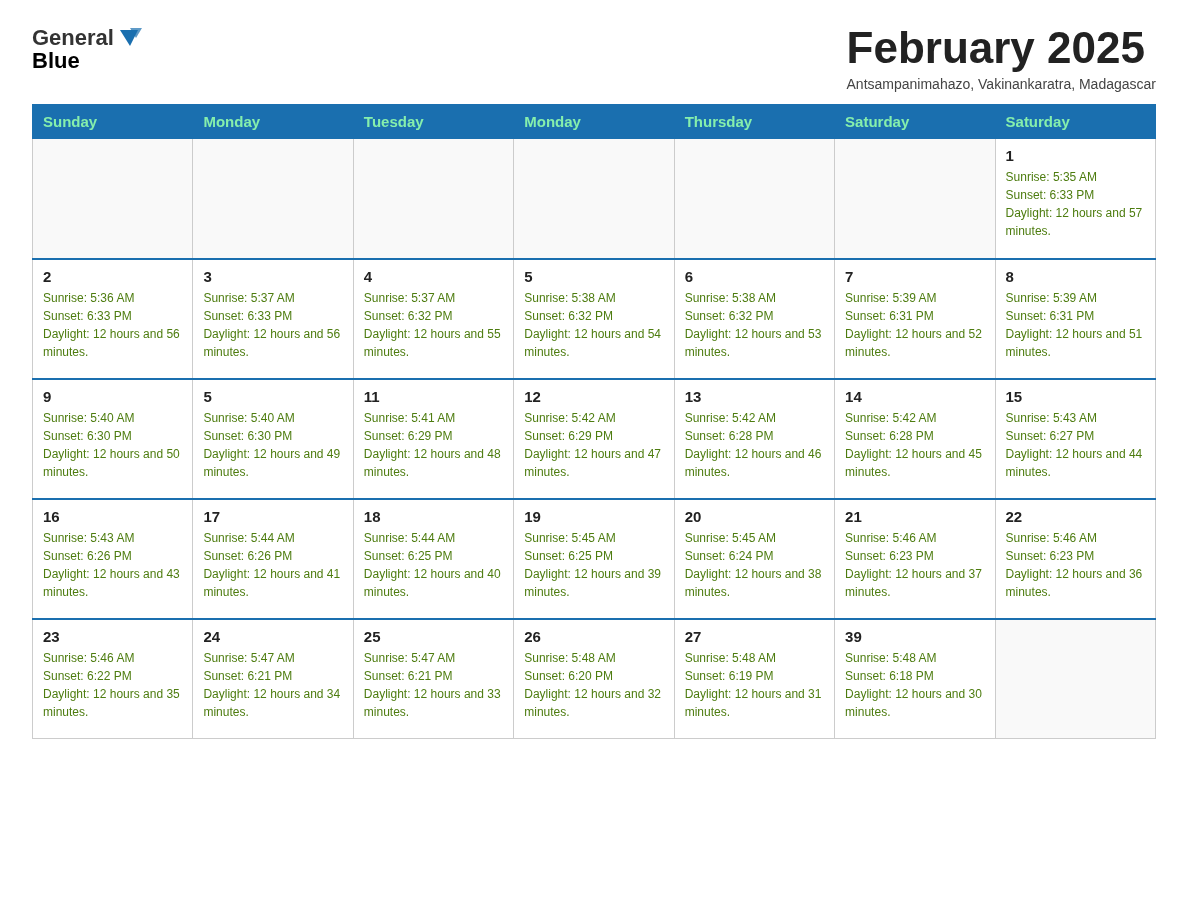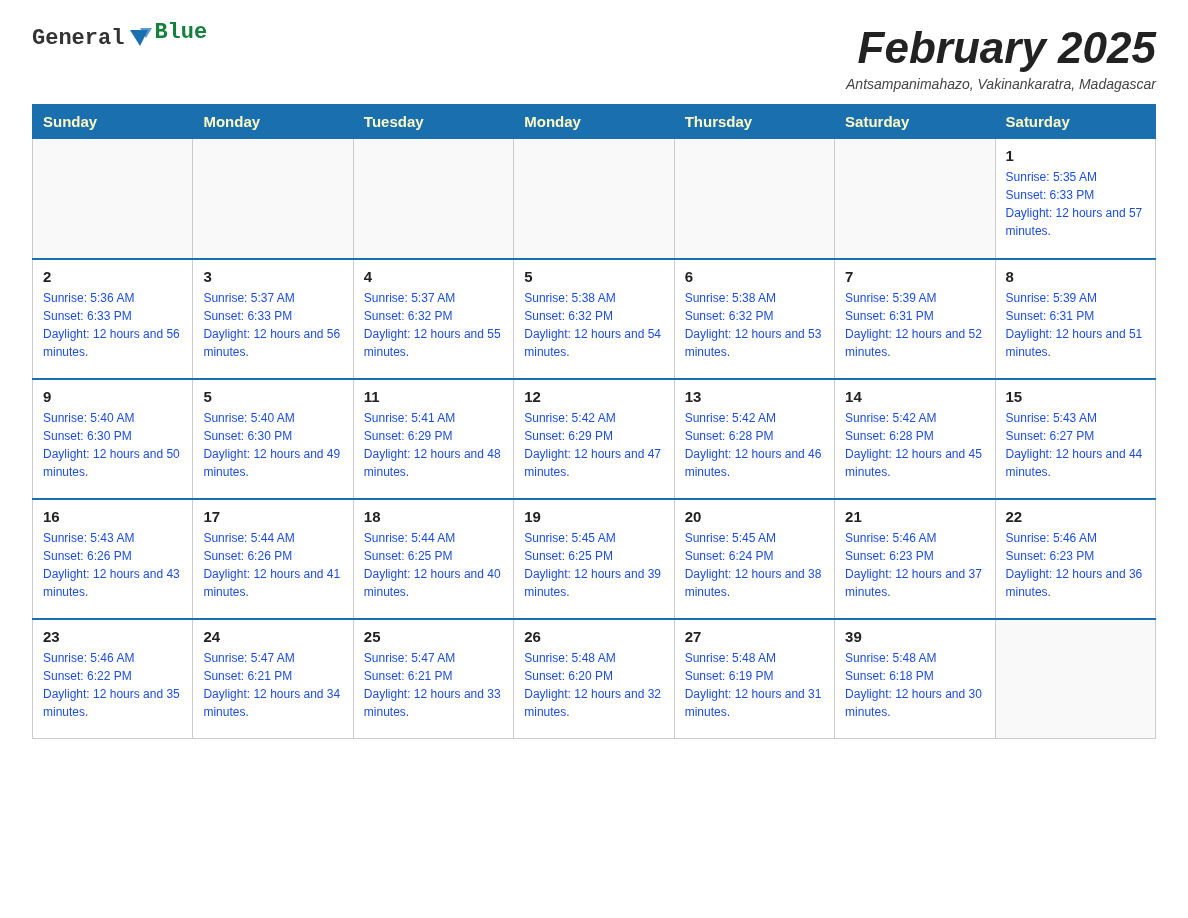--- a/index.html
+++ b/index.html
@@ -23,50 +23,49 @@
       gap: 0;
     }
     .logo-text-general {
       font-size: 22px;
       font-weight: bold;
       color: #333;
     }
     .logo-text-blue {
       font-size: 22px;
       font-weight: bold;
-      color: #15803d;
+      color: #000000;
     }
     .logo-icon {
       width: 28px;
       height: 28px;
       margin-left: 2px;
     }
     .title-block {
-      text-align: right;
-      font-style: italic;
+      text-align: left;
     }
     .month-title {
       font-size: 44px;
       font-weight: bold;
       color: #222;
       line-height: 1.1;
     }
     .subtitle {
       font-size: 14px;
       color: #444;
       margin-top: 4px;
     }
     .calendar-table {
       width: 100%;
       border-collapse: collapse;
       margin-top: 12px;
     }
     .calendar-table thead tr th {
       background-color: #1a6faf;
-      color: #fef9c3;
+      color: #86efac;
       font-size: 15px;
       font-weight: bold;
       padding: 8px 10px;
       text-align: left;
       border: 1px solid #1a6faf;
     }
     .calendar-table tbody tr td {
       vertical-align: top;
       padding: 8px 10px;
       border: 1px solid #ccc;
@@ -81,33 +80,33 @@
     }
     .day-number {
       font-size: 15px;
       font-weight: bold;
       color: #222;
       display: block;
       margin-bottom: 4px;
     }
     .day-info {
       font-size: 12px;
-      color: #1d4ed8;
+      color: #4d7c0f;
       line-height: 1.5;
     }
     .row-divider td {
       border-top: 2px solid #1a6faf !important;
     }
   </style>
 </head>
 <body>
 
 <div class="header">
   <div class="logo">
-    <div style="display:flex;align-items:flex-start;font-family:Liberation Mono, monospace;">
+    <div style="display:flex;flex-direction:column;align-items:flex-start;">
       <div style="display:flex;align-items:center;">
         <span class="logo-text-general">General</span>
 
         <svg class="logo-icon" viewBox="0 0 28 28">
           <polygon points="4,6 22,6 14,22" fill="#1a6faf"></polygon>
           <polygon points="14,4 26,4 20,14" fill="#1a6faf" opacity="0.7"></polygon>
         </svg>
       </div>
       <span class="logo-text-blue" style="margin-top:-4px;">Blue</span>
     </div>

